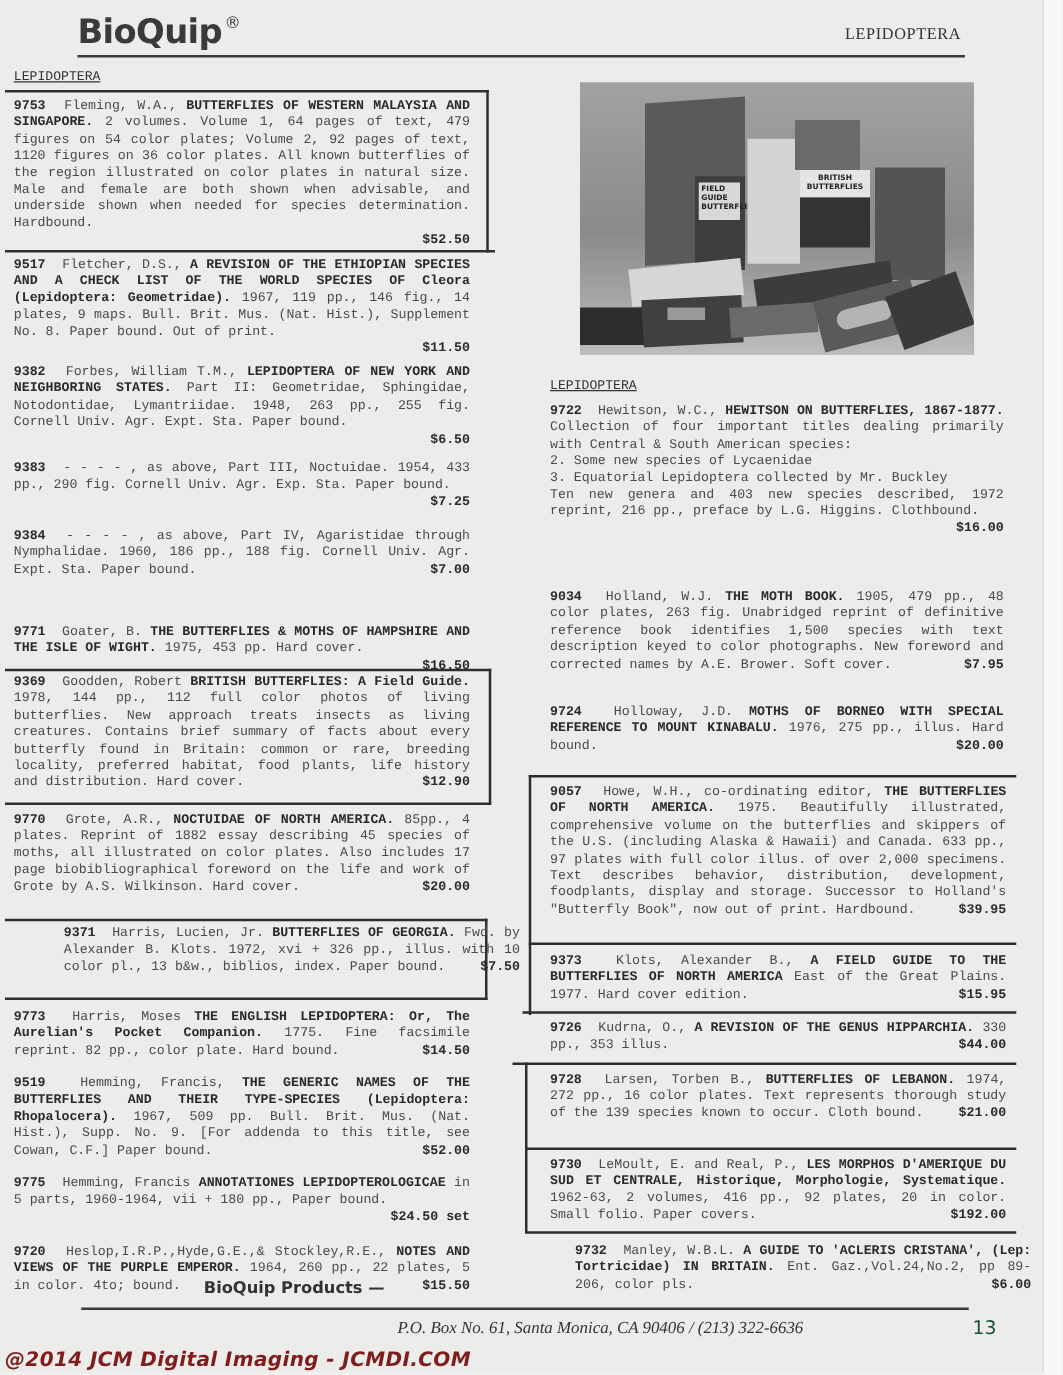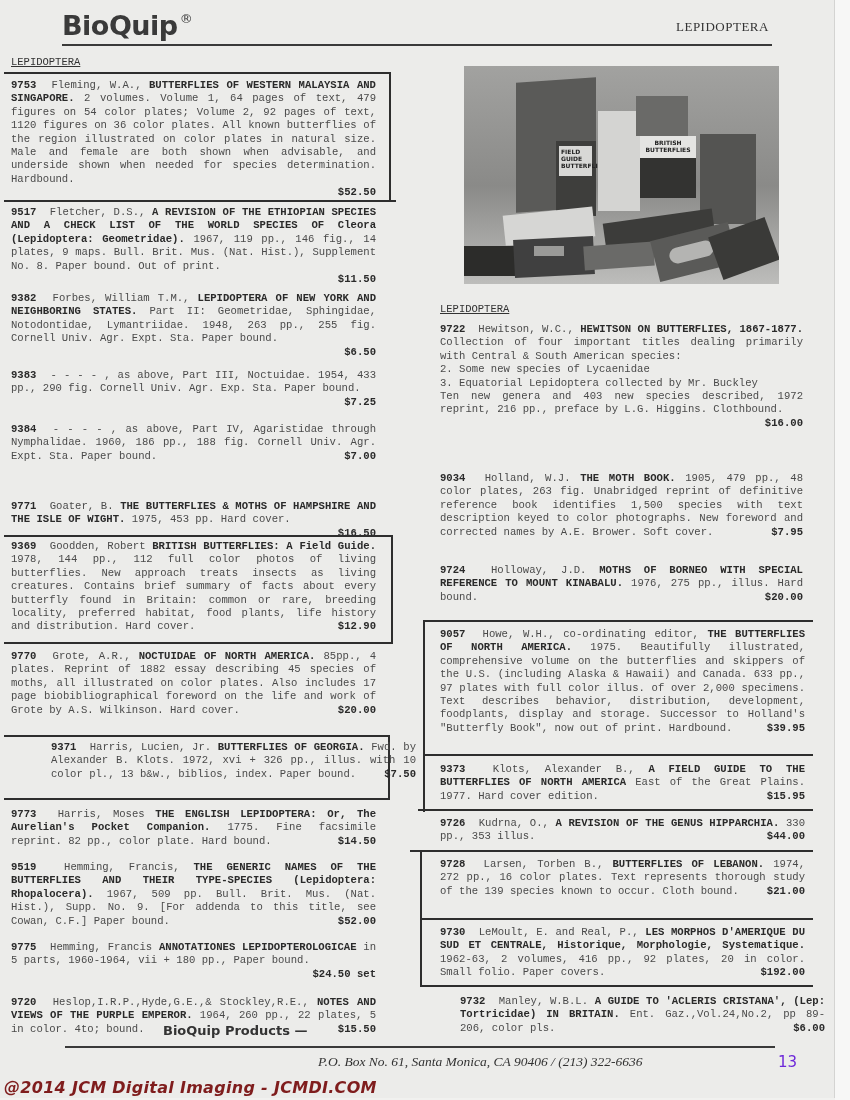--- a/index.html
+++ b/index.html
@@ -26,21 +26,21 @@
   .hrule { position: absolute; height: 2px; background: #2e2e2e; }
   .vrule { position: absolute; width: 2px; background: #2e2e2e; }
 
   .photo { position: absolute; left: 464px; top: 66px; width: 315px; height: 218px; background: #8e8e8c; overflow: hidden; }
   .photo .bg { position: absolute; inset: 0; background: linear-gradient(180deg, #a2a2a0 0%, #8a8a88 55%, #bdbdbb 100%); }
   .bk { position: absolute; }
 
   .footer-rule { position: absolute; left: 65px; top: 1046px; width: 710px; height: 2px; background: #3a3a3a; }
   .footer-company { position: absolute; left: 163px; top: 1023px; font-family: "DejaVu Sans", sans-serif; font-weight: bold; font-size: 13px; color: #333; }
   .footer-address { position: absolute; left: 318px; top: 1054px; font-family: "Liberation Serif", serif; font-style: italic; font-size: 13.5px; color: #333; }
-  .page-number { position: absolute; left: 778px; top: 1053px; font-family: "DejaVu Sans", sans-serif; font-size: 15px; color: #6d28d9; }
+  .page-number { position: absolute; left: 778px; top: 1053px; font-family: "DejaVu Sans", sans-serif; font-size: 15px; color: #14532d; }
   .watermark { position: absolute; left: 4px; top: 1078px; font-family: "DejaVu Sans", sans-serif; font-style: italic; font-weight: bold; font-size: 16px; color: #7f1d1d; letter-spacing: 0.3px; }
 </style>
 </head>
 <body>
 
 <div class="page"></div>
 <div class="right-margin"></div>
 
 <div class="brand"><span>BioQuip</span><sup>®</sup></div>
 <div class="header-rule"></div>

